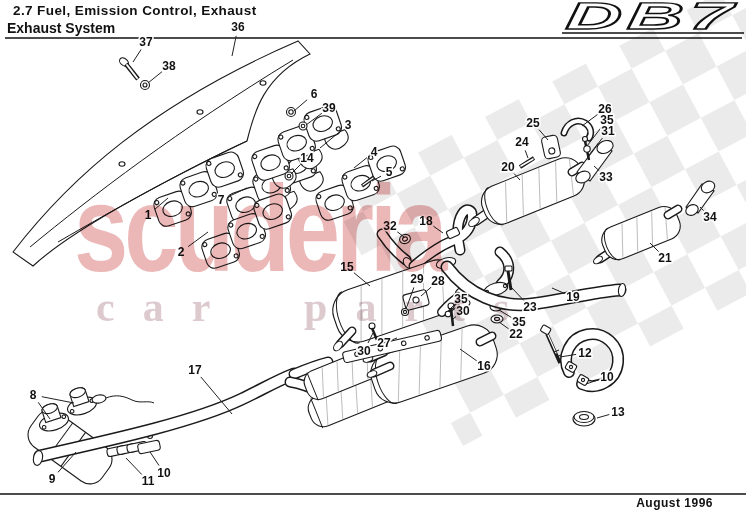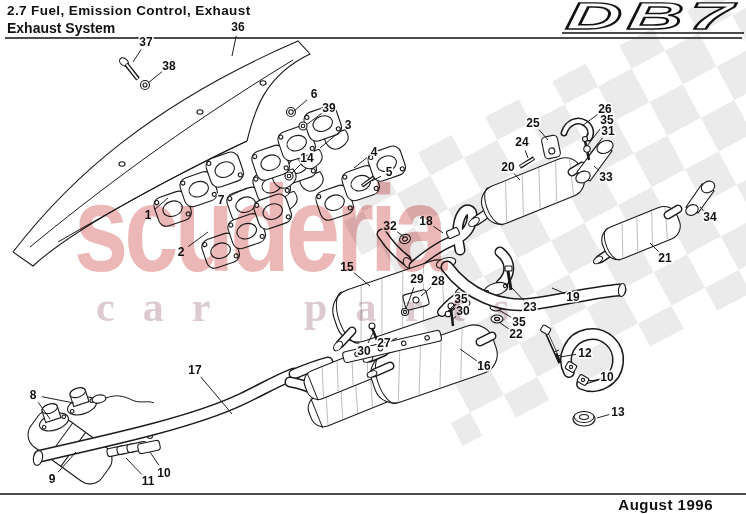--- a/index.html
+++ b/index.html
@@ -1,20 +1,20 @@
 <!DOCTYPE html>
 <html><head>
 <meta charset="utf-8">
 <style>
   html,body{margin:0;padding:0;background:#fff;}
   #page{position:relative;width:746px;height:514px;background:#fff;overflow:hidden;
         font-family:"Liberation Sans",sans-serif;}
-  .title{position:absolute;left:7px;top:3px;font-size:13.5px;font-weight:bold;color:#111;letter-spacing:.4px;}
+  .title{position:absolute;left:13px;top:3px;font-size:13.5px;font-weight:bold;color:#111;letter-spacing:.4px;}
   .subtitle{position:absolute;left:7px;top:20px;font-size:14px;font-weight:bold;color:#111;}
-  .date{position:absolute;right:33px;top:496px;font-size:15px;font-weight:bold;color:#111;letter-spacing:.5px;}
+  .date{position:absolute;right:33px;top:496px;font-size:12px;font-weight:bold;color:#111;letter-spacing:.5px;}
   #art{position:absolute;left:0;top:0;}
   
   #wm{position:absolute;left:0;top:0;width:746px;height:514px;pointer-events:none;mix-blend-mode:multiply;margin-left:24px;}
   #wm1{position:absolute;left:50px;top:168px;font-size:122px;font-weight:bold;line-height:1;
        letter-spacing:-5px;transform:scaleX(.8);transform-origin:left top;white-space:nowrap;}
   #wm2{position:absolute;left:72px;top:286px;font-size:42px;font-weight:bold;line-height:1;
        letter-spacing:28px;word-spacing:28px;white-space:nowrap;}
   
   .p{fill:#fff;stroke:#1a1a1a;stroke-width:1.1;}
   .ln{fill:none;stroke:#1a1a1a;stroke-width:1;}

